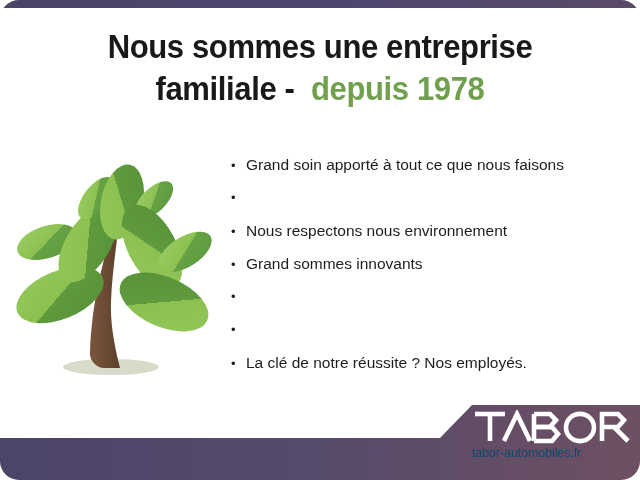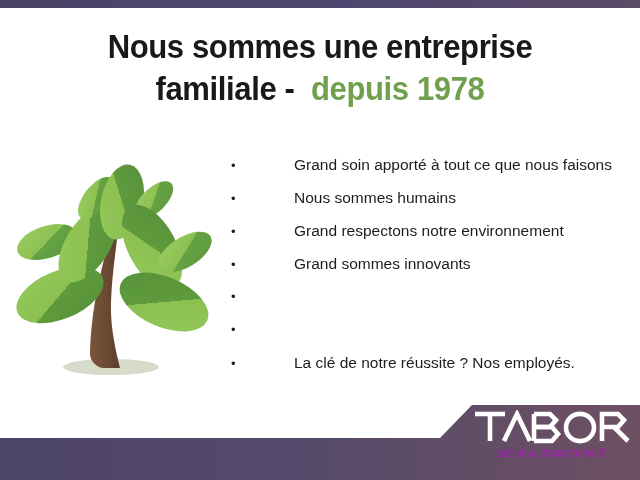--- a/index.html
+++ b/index.html
@@ -14,20 +14,21 @@
     overflow: hidden;
     position: relative;
   }
   #slide {
     position: absolute;
     left: 0; top: 0;
     width: 640px;
     height: 480px;
     background: #ffffff;
     overflow: hidden;
+    border-radius: 19px;
   }
 
   
   #top-bar {
     position: absolute;
     left: 0; top: 0;
     width: 640px;
     height: 8px;
     background: linear-gradient(90deg, #4a4468 0%, #4e4670 55%, #5b4a66 100%);
   }
@@ -77,21 +78,20 @@
   }
   .bullet-dot {
     width: 15px;
     flex: 0 0 15px;
     font-size: 13px;
     line-height: 33px;
     color: #1d1d1d;
   }
   .bullet-text {
     line-height: 33px;
-    margin-left: 48px;
   }
 
   
   #tree-illustration {
     position: absolute;
     left: 12px;
     top: 152px;
     width: 205px;
     height: 230px;
   }
@@ -119,22 +119,21 @@
     left: 0; top: 0;
     width: 160px;
     height: 34px;
   }
   #logo-wordmark svg { display: block; }
   #logo-tagline {
     position: absolute;
     left: 0;
     top: 36px;
     width: 160px;
-    text-align: center;
-    color: #a21caf;
+    color: #0c4a6e;
     font-size: 12.5px;
     letter-spacing: -0.1px;
     font-family: "Liberation Sans", sans-serif;
   }
 </style>
 </head>
 <body>
 
 <div id="slide">
 
@@ -145,25 +144,24 @@
     <span class="line"><span>familiale</span><span class="dash">&nbsp;</span><span class="dash">-</span><span class="dash">&nbsp;&nbsp;</span><span class="accent">depuis 1978</span></span>
   </div>
 
   <div id="bullets">
     <div class="bullet-row">
       <span class="bullet-dot">•</span>
       <span class="bullet-text">Grand soin apporté à tout ce que nous faisons</span>
     </div>
     <div class="bullet-row">
       <span class="bullet-dot">•</span>
-      <span class="bullet-text">Nous sommes humains</span>
-    </div>
-    <div class="bullet-row">
-      <span class="bullet-dot">•</span>
-      <span class="bullet-text">Grand respectons notre environnement</span>
+    </div>
+    <div class="bullet-row">
+      <span class="bullet-dot">•</span>
+      <span class="bullet-text">Nous respectons nous environnement</span>
     </div>
     <div class="bullet-row">
       <span class="bullet-dot">•</span>
       <span class="bullet-text">Grand sommes innovants</span>
     </div>
     <div class="bullet-row">
       <span class="bullet-dot">•</span>
     </div>
     <div class="bullet-row">
       <span class="bullet-dot">•</span>

